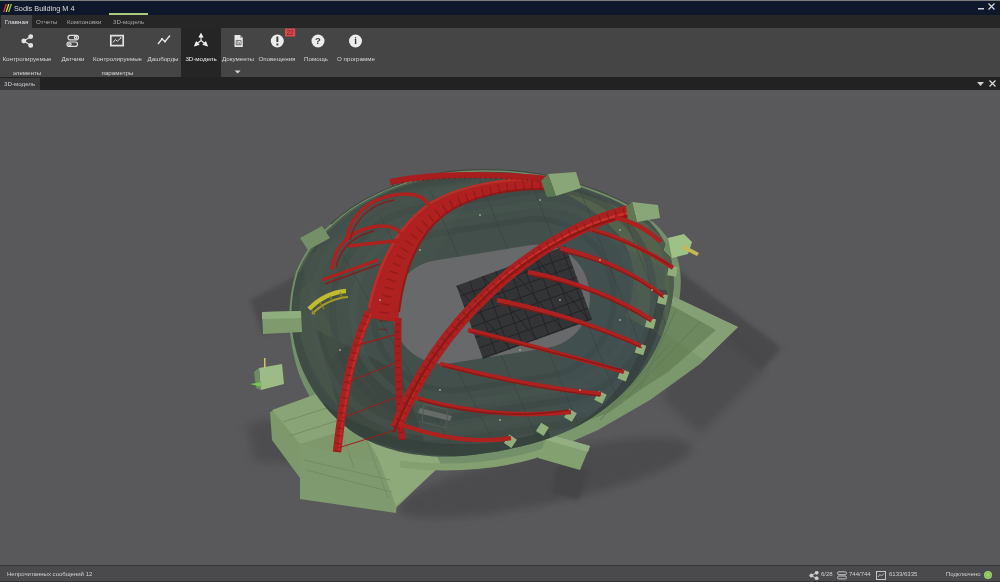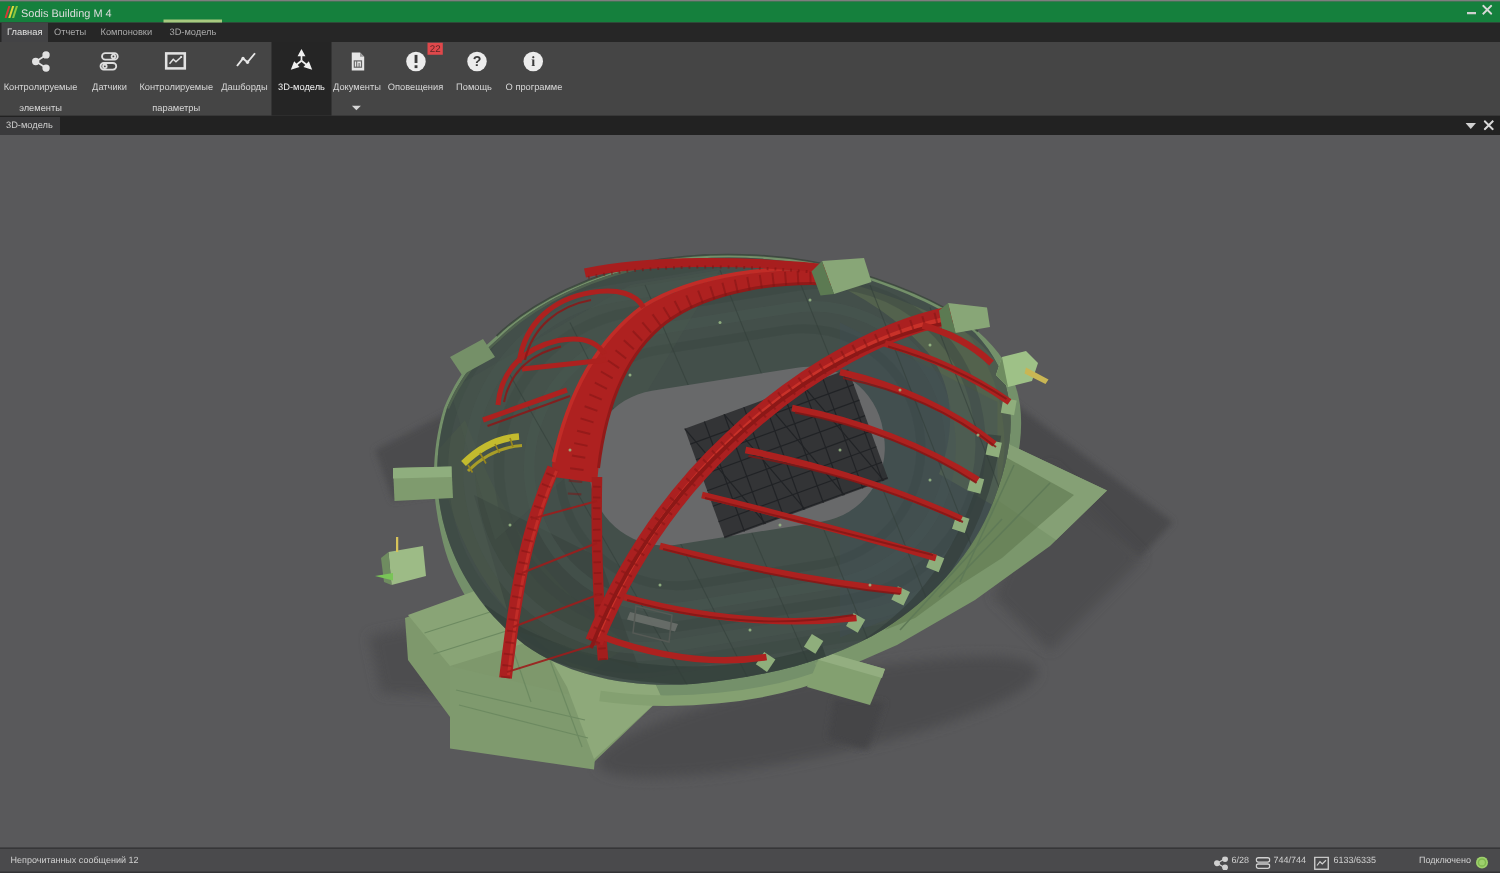--- a/index.html
+++ b/index.html
@@ -1,20 +1,20 @@
 <!DOCTYPE html>
 <html><head>
 <meta charset="utf-8">
 <style>
   html,body{margin:0;padding:0;width:1000px;height:582px;overflow:hidden;
     font-family:"Liberation Sans",sans-serif;background:#59595b;}
   .abs{position:absolute;}
   #app{position:relative;width:1000px;height:582px;}
   #topline{left:0;top:0;width:1000px;height:1px;background:#7e7e7e;}
-  #titlebar{left:0;top:1px;width:1000px;height:14px;background:#15803d;}
+  #titlebar{left:0;top:1px;width:1000px;height:14px;background:#0f172a;}
   #title{left:14px;top:3px;font-size:7.3px;color:#dcdcdc;}
   #menurow{left:0;top:15px;width:1000px;height:13px;background:#262626;}
   #m1{left:1px;top:0;width:31px;height:13px;background:#434345;color:#e2e2e2;
       text-align:center;line-height:13px;font-size:6.2px;}
   .mitem{top:3px;font-size:6.2px;color:#a8a8a8;}
   #greenline{left:109px;top:-2px;width:39px;height:2px;background:#a8c97f;}
   #toolbar{left:0;top:28px;width:1000px;height:49px;background:#454545;}
   #sel3d{left:181px;top:0;width:40px;height:49px;background:#252525;}
   .tlabel{position:absolute;text-align:center;font-size:6.2px;line-height:13.5px;
      color:#d6d6d6;top:24px;}

